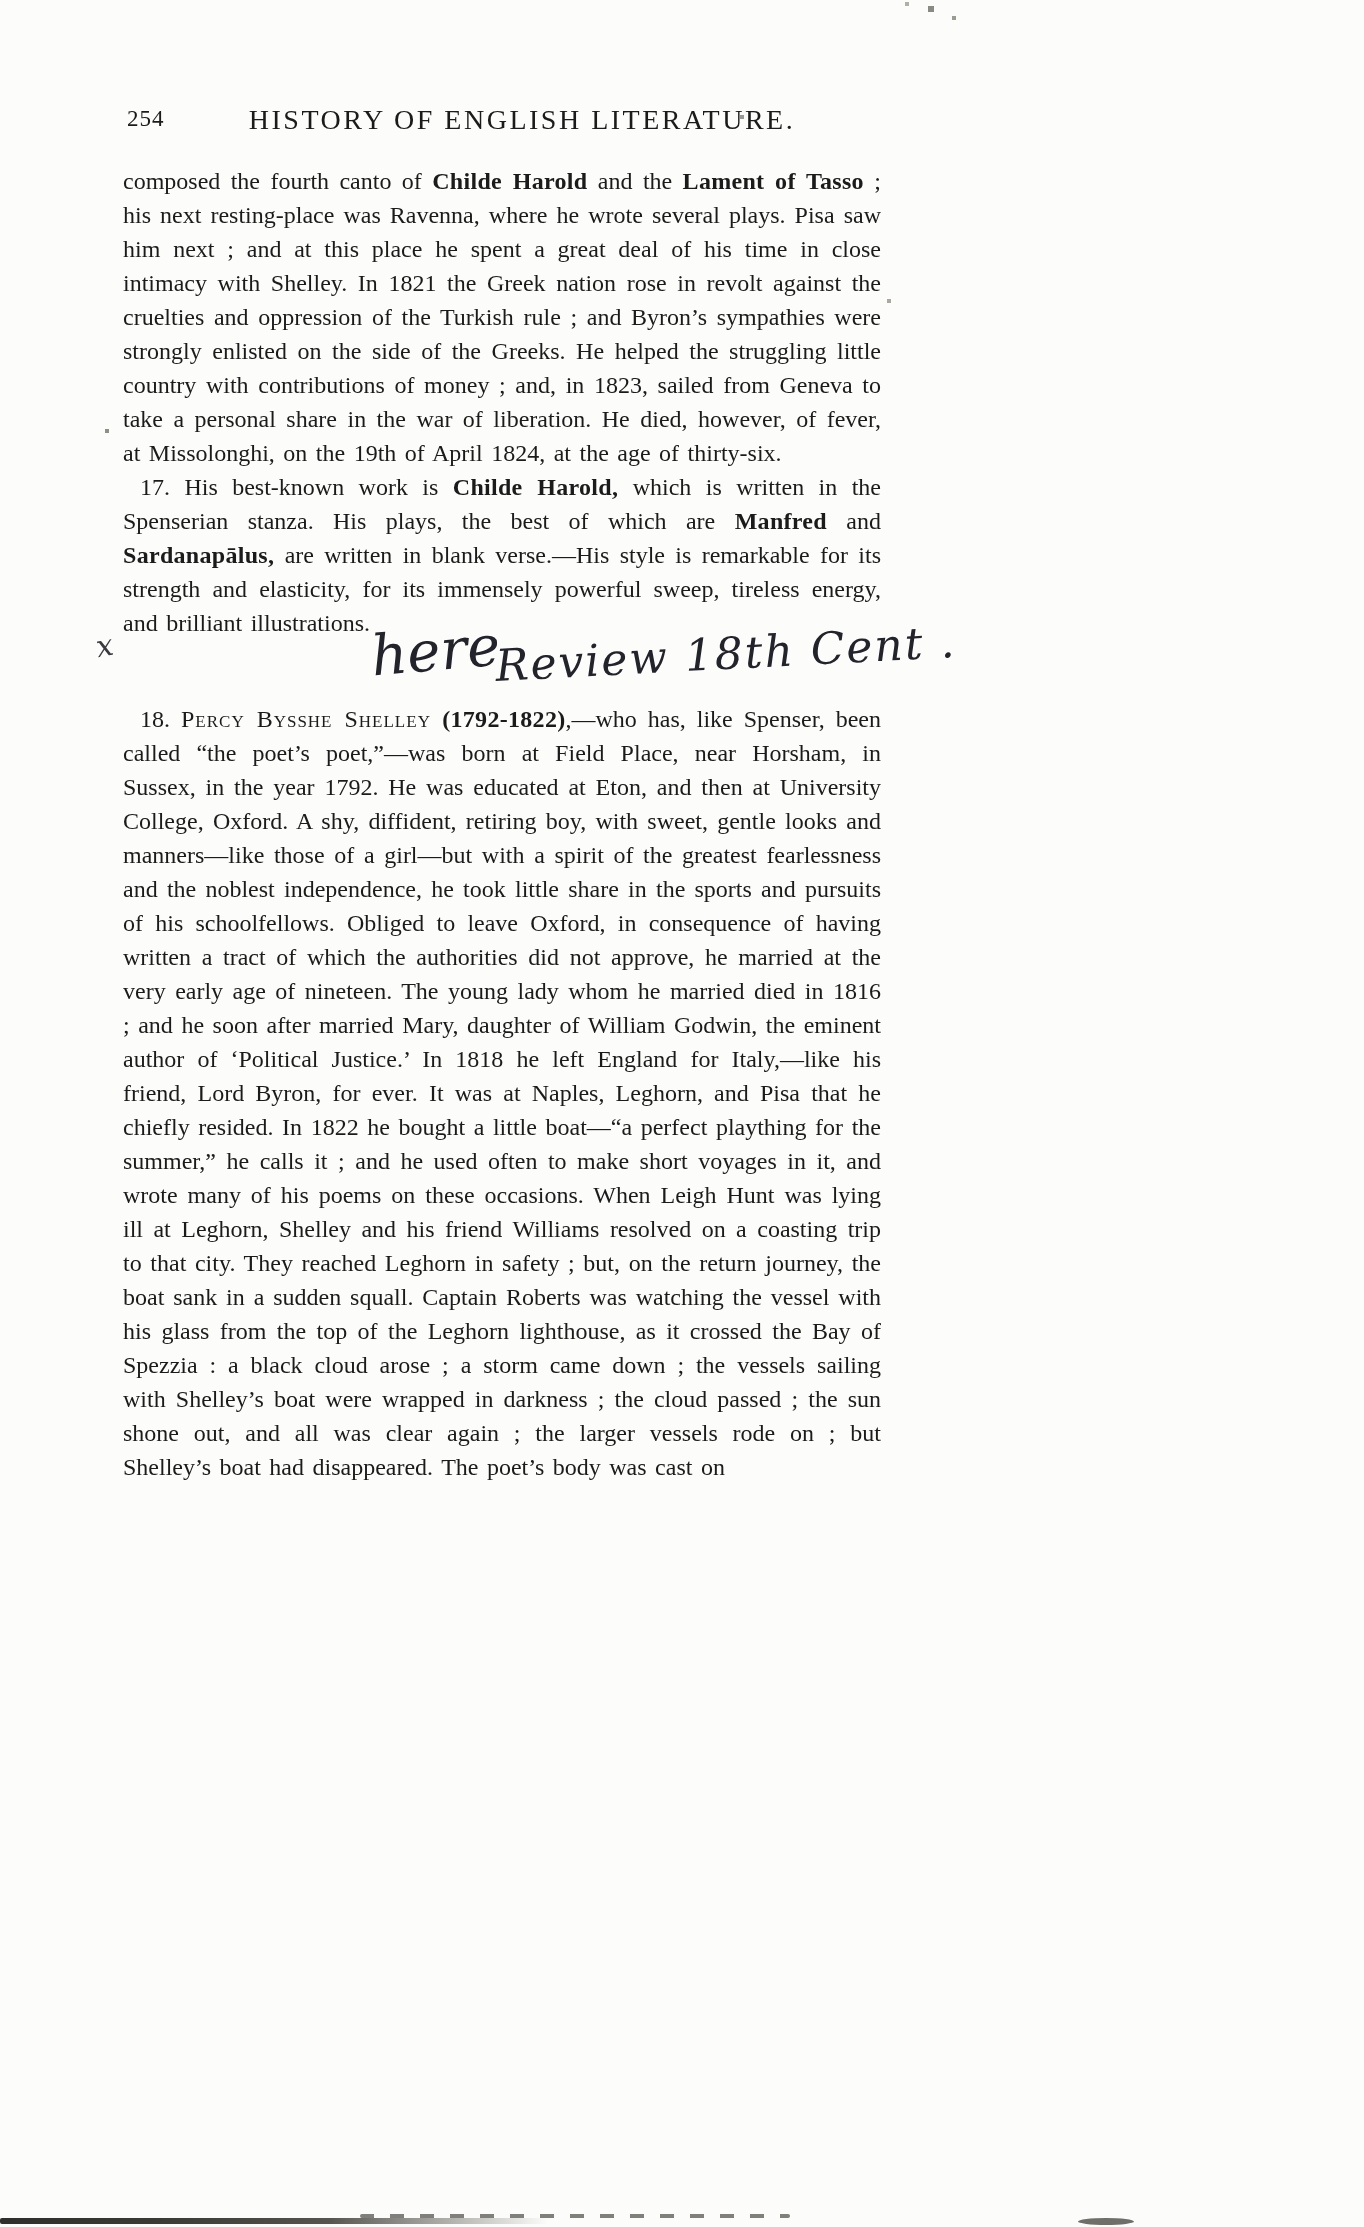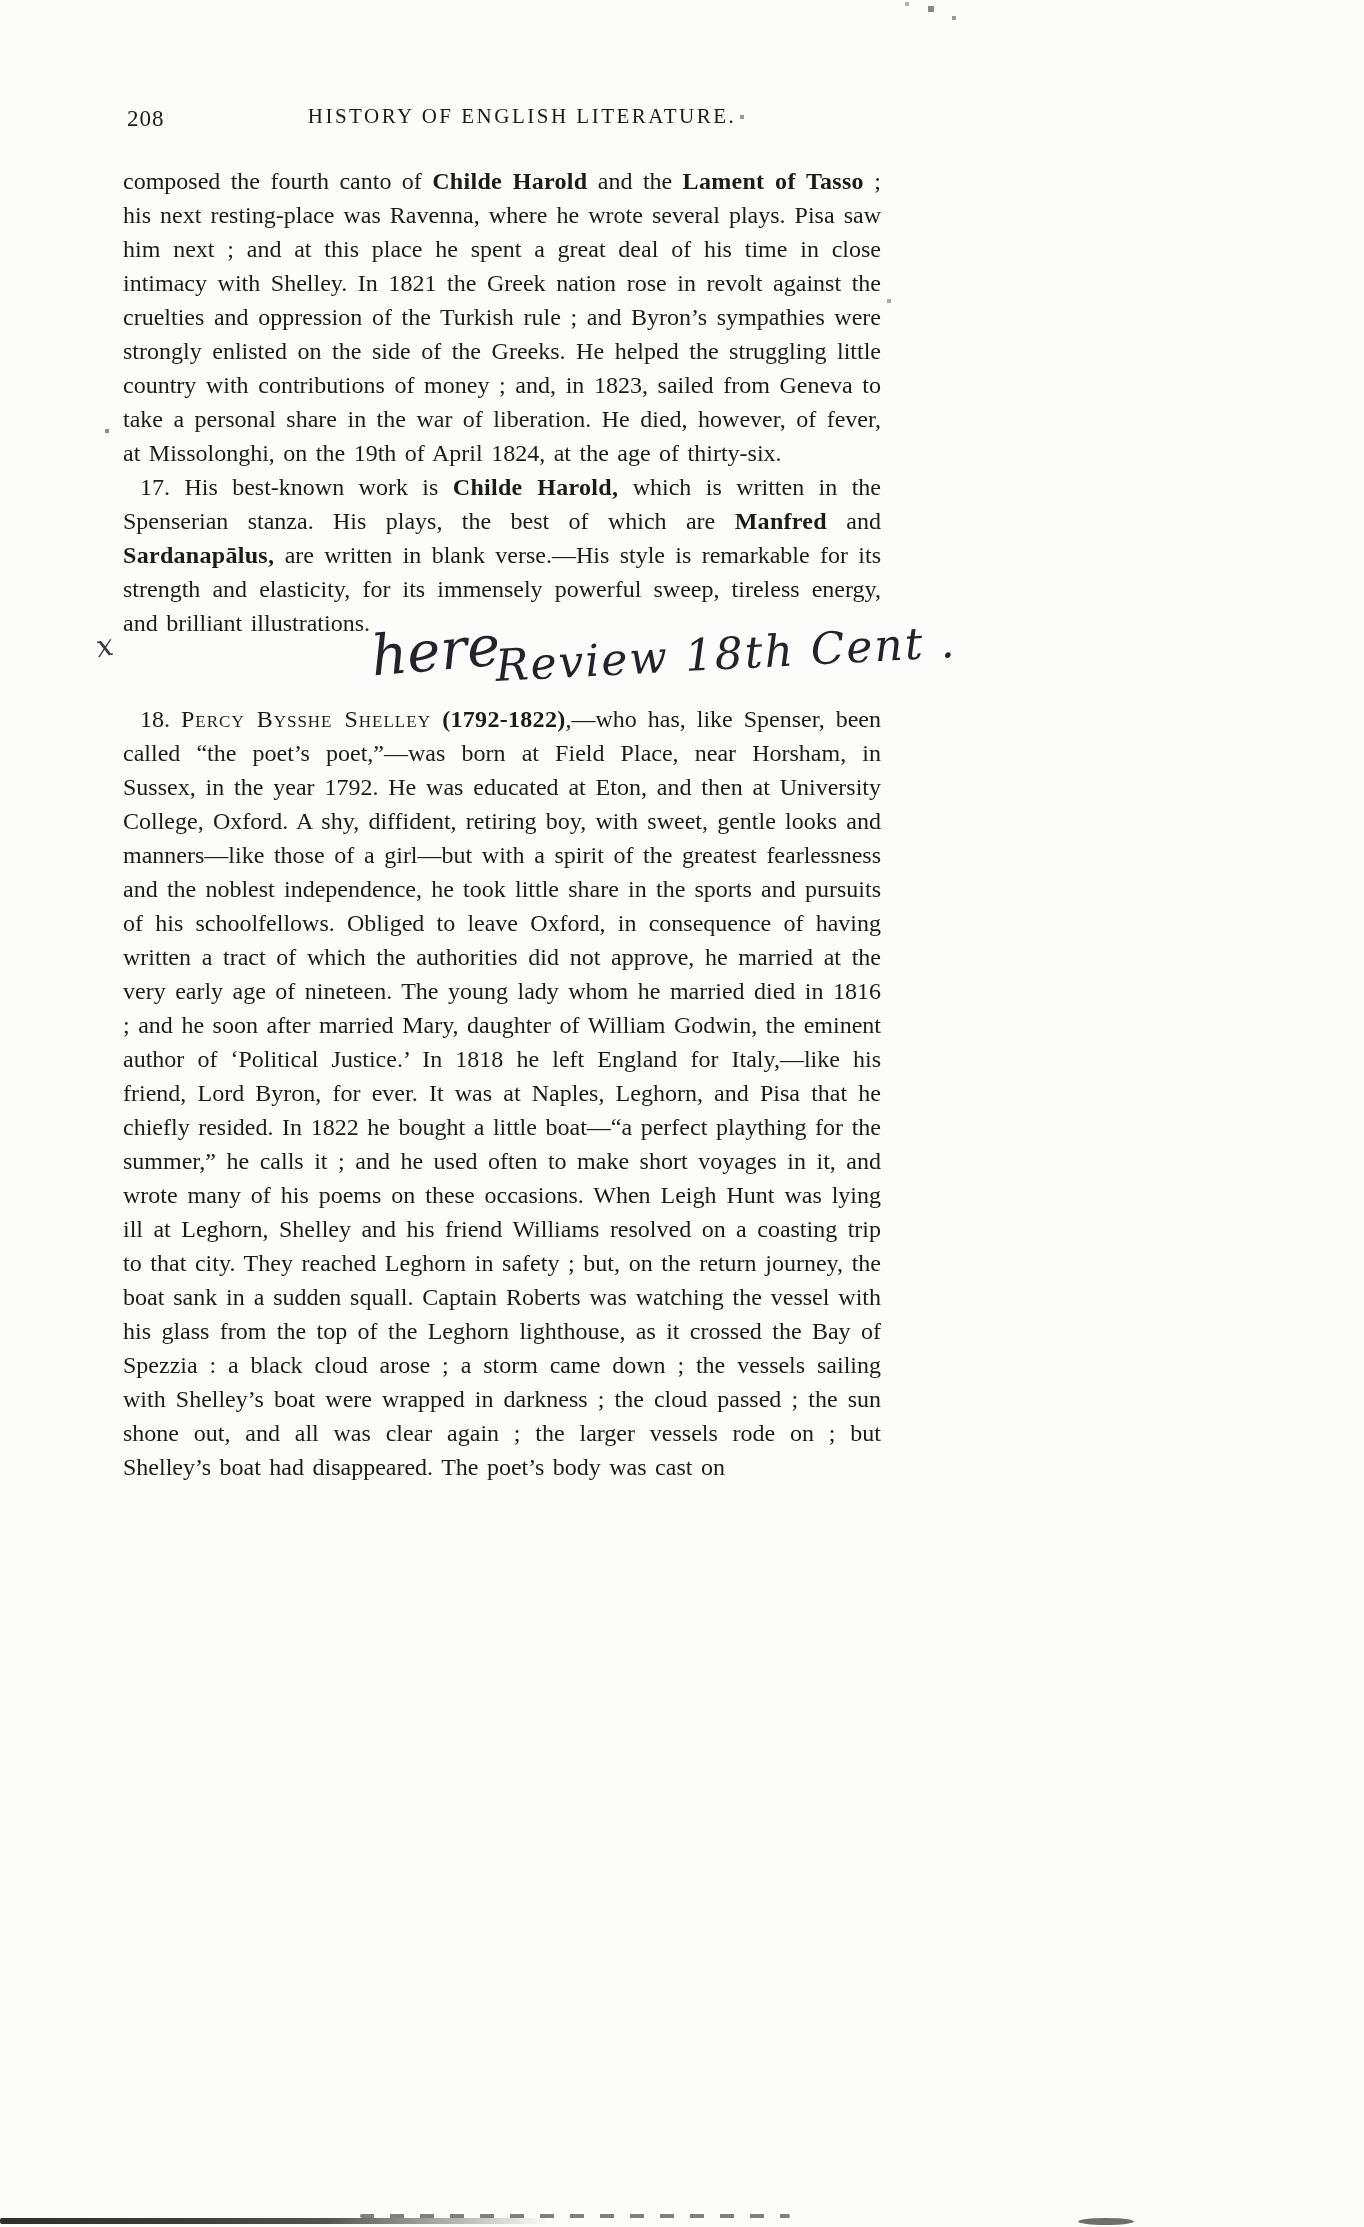--- a/index.html
+++ b/index.html
@@ -10,21 +10,21 @@
     background:#fcfcfa;
     overflow:hidden;
     font-family:"Liberation Serif","DejaVu Serif",serif;
     color:#1b1b1b;
   }
   .text-block{
     position:absolute;left:123px;top:104px;width:758px;
   }
   .running-head{position:relative;height:34px;margin-bottom:26px;}
   .page-num{position:absolute;left:4px;top:2px;font-size:23px;letter-spacing:1px;}
-  .head-title{display:block;text-align:center;font-size:21px;letter-spacing:2.5px;padding-left:40px;}
+  .head-title{display:block;text-align:center;font-size:28px;letter-spacing:2.5px;padding-left:40px;}
   .body-para{
     margin:0;
     font-size:24px;
     line-height:34px;
     text-align:justify;
     word-spacing:2.5px;
   }
   .indent{text-indent:17px;}
   .body-para b{font-weight:bold;letter-spacing:.3px;}
   .sc{font-variant:small-caps;letter-spacing:1px;}
@@ -71,21 +71,21 @@
   }
 </style>
 </head>
 <body>
 
 <div class="page">
 
   <div class="text-block">
 
     <header class="running-head">
-      <span class="page-num">208</span>
+      <span class="page-num">254</span>
       <span class="head-title">HISTORY OF ENGLISH LITERATURE.</span>
     </header>
 
     <p class="body-para"><span>composed the fourth canto of </span><b>Childe Harold</b><span> and the </span><b>Lament of Tasso</b><span> ; his next resting-place was Ravenna, where he wrote several plays. Pisa saw him next ; and at this place he spent a great deal of his time in close intimacy with Shelley. In 1821 the Greek nation rose in revolt against the cruelties and oppression of the Turkish rule ; and Byron’s sympathies were strongly enlisted on the side of the Greeks. He helped the struggling little country with contributions of money ; and, in 1823, sailed from Geneva to take a personal share in the war of liberation. He died, however, of fever, at Missolonghi, on the 19th of April 1824, at the age of thirty-six.</span></p>
 
     <p class="body-para indent"><span>17. His best-known work is </span><b>Childe Harold,</b><span> which is written in the Spenserian stanza. His plays, the best of which are </span><b>Manfred</b><span> and </span><b>Sardanapālus,</b><span> are written in blank verse.—His style is remarkable for its strength and elasticity, for its immensely powerful sweep, tireless energy, and brilliant illustrations.</span></p>
 
     <div class="annotation-row">
       <span class="hw hw-word1">here</span>
       <span class="hw hw-rest">Review 18th Cent .</span>

